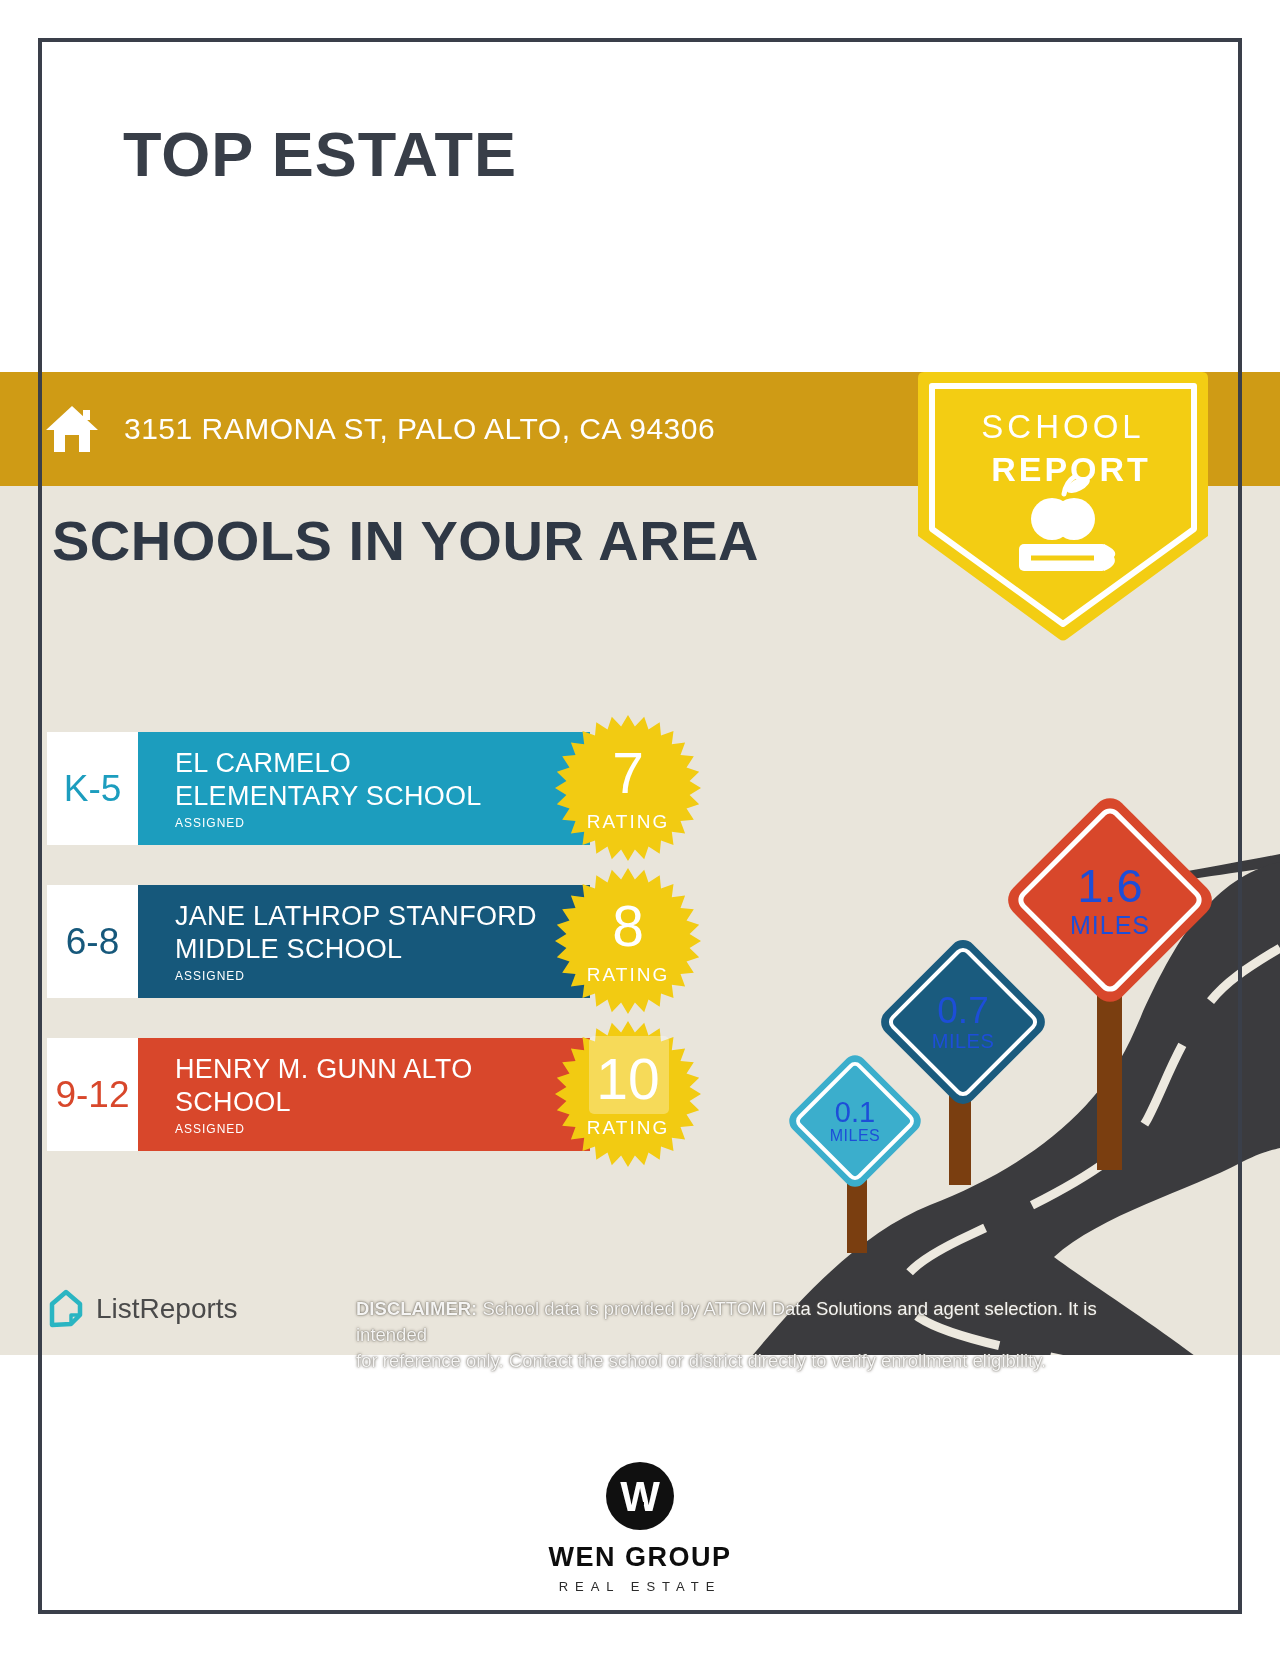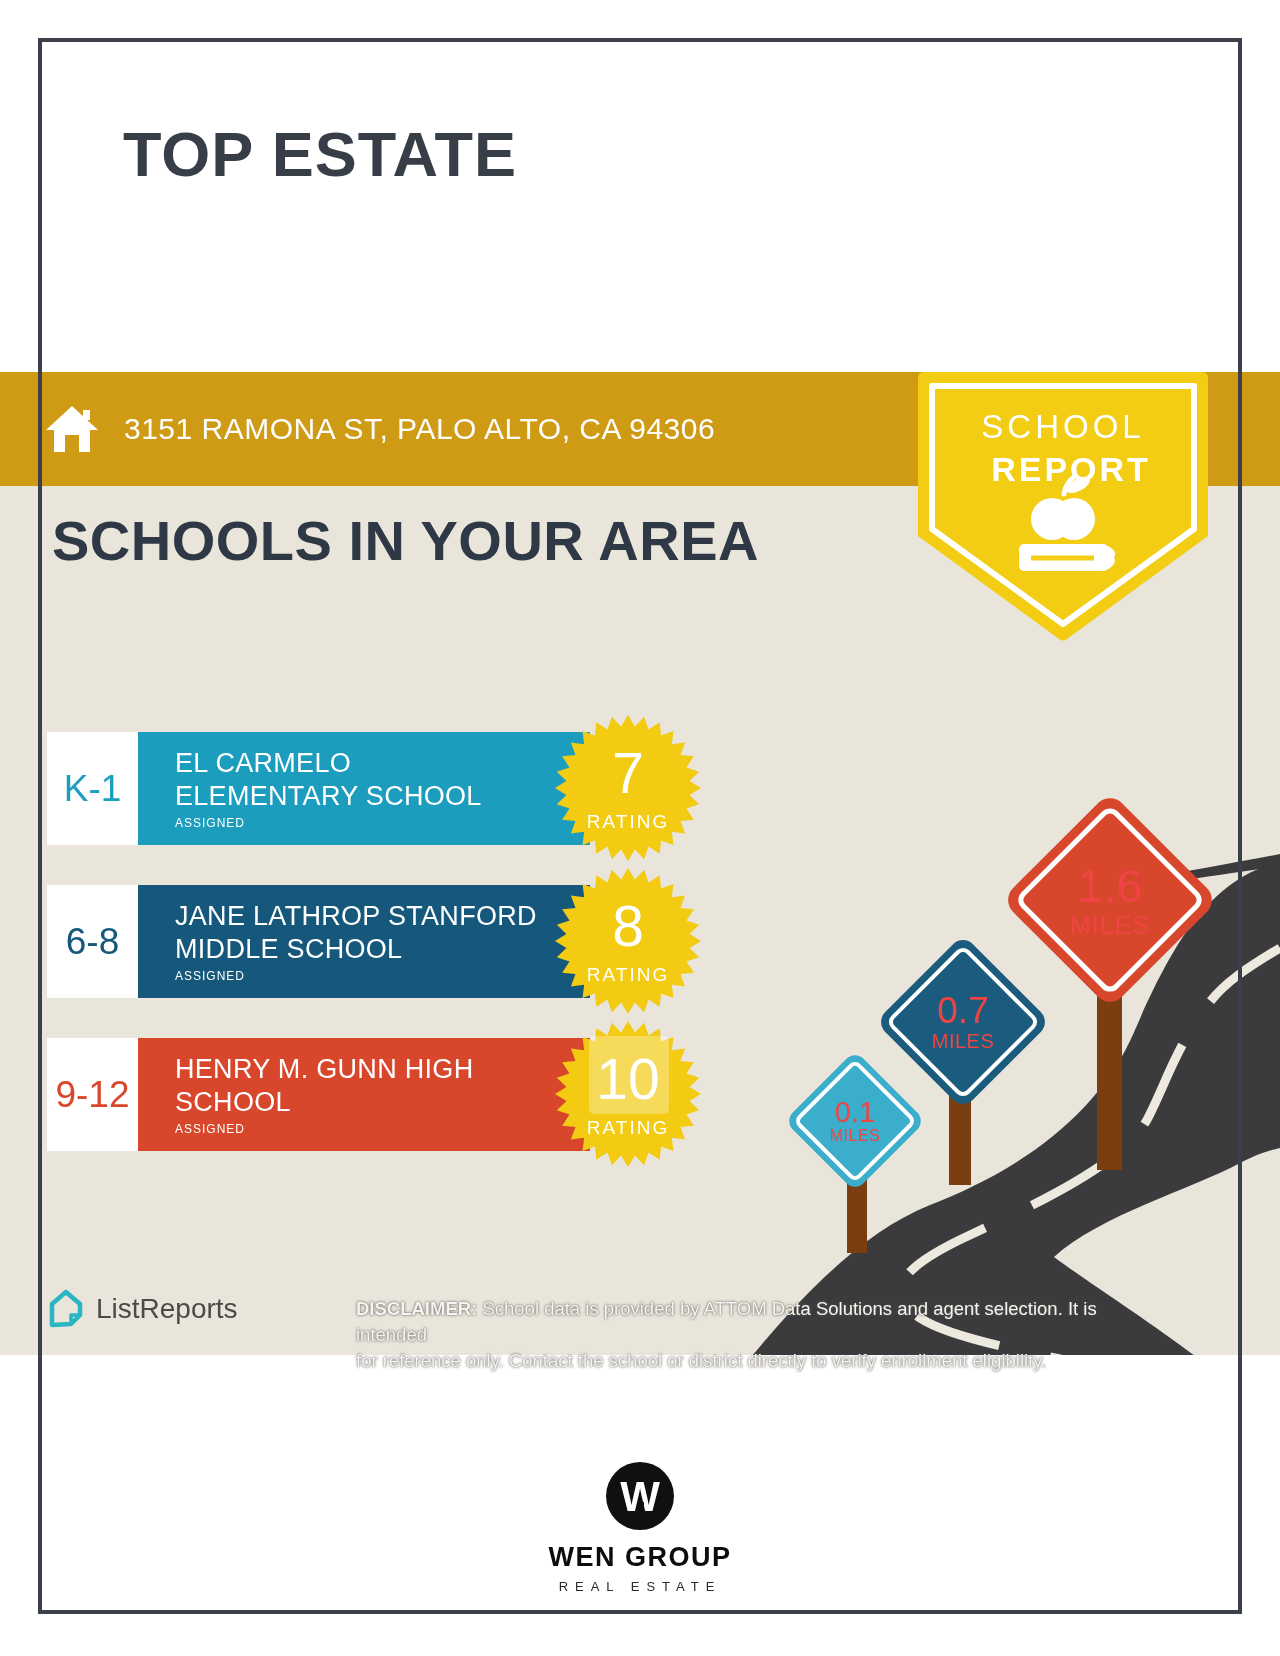--- a/index.html
+++ b/index.html
@@ -45,21 +45,21 @@
   .rating-text{position:absolute;left:0;top:0;width:150px;height:150px;display:flex;
                flex-direction:column;align-items:center;justify-content:center;color:#fff;}
   .rating-text .num{font-size:57px;line-height:58px;font-weight:400;}
   .rating-text .lab{font-size:19px;letter-spacing:2px;margin-top:9px;}
 
   
   .sign{position:absolute;z-index:6;}
   .diamond{position:absolute;left:0;top:0;width:100%;height:100%;transform:rotate(45deg);}
   .diamond-inner{position:absolute;border:4px solid #ffffff;}
   .sign-text{position:absolute;left:0;top:0;width:100%;height:100%;display:flex;flex-direction:column;
-             align-items:center;justify-content:center;color:#ef4444;z-index:2;}
+             align-items:center;justify-content:center;color:#1d4ed8;z-index:2;}
   .sign-1{left:805px;top:1071px;width:100px;height:100px;}
   .sign-1 .diamond{border-radius:12px;}
   .sign-1 .diamond-inner{inset:6px;border-width:4px;border-radius:8px;}
   .sign-1 .dist{font-size:29px;line-height:30px;}
   .sign-1 .unit{font-size:16px;letter-spacing:0.5px;}
   .sign-2{left:901px;top:960px;width:124px;height:124px;}
   .sign-2 .diamond{border-radius:14px;}
   .sign-2 .diamond-inner{inset:7px;border-width:4px;border-radius:9px;}
   .sign-2 .dist{font-size:37px;line-height:39px;}
   .sign-2 .unit{font-size:20px;letter-spacing:0.5px;}
@@ -134,21 +134,21 @@
       <rect x="1097" y="955" width="25" height="215" fill="#7A3E10"></rect>
       <rect x="949" y="1085" width="22" height="100" fill="#7A3E10"></rect>
       <rect x="847" y="1175" width="20" height="78" fill="#7A3E10"></rect>
     </svg>
   </div>
 
   <div class="area-heading">SCHOOLS IN YOUR AREA</div>
 
   <div class="school-row" style="top:732px;">
     <div class="grade-cell">
-      <span style="color: rgb(28, 157, 190);">K-1</span>
+      <span style="color: rgb(28, 157, 190);">K-5</span>
       </div>
     <div class="row-bar" style="background-color: rgb(28, 157, 190);">
       <div class="school-name">
         <div>EL CARMELO</div>
           <div>ELEMENTARY SCHOOL</div>
         </div>
       <div class="school-status">ASSIGNED</div>
     </div>
     <div class="rating-wrap">
       <svg class="starburst" width="150" height="150">
@@ -182,21 +182,21 @@
         </div>
     </div>
   </div>
 
   <div class="school-row" style="top:1038px;">
     <div class="grade-cell">
       <span style="color: rgb(216, 71, 43);">9-12</span>
       </div>
     <div class="row-bar" style="background-color: rgb(216, 71, 43);">
       <div class="school-name">
-        <div>HENRY M. GUNN HIGH</div>
+        <div>HENRY M. GUNN ALTO</div>
           <div>SCHOOL</div>
         </div>
       <div class="school-status">ASSIGNED</div>
     </div>
     <div class="rating-wrap">
       <svg class="starburst" width="150" height="150">
           <polygon points="75.0,2.0 81.9,13.4 91.2,3.8 95.5,16.5 106.7,9.2 108.0,22.5 120.5,17.9 118.8,31.2 132.1,29.5 127.5,42.0 140.8,43.3 133.5,54.5 146.2,58.8 136.6,68.1 148.0,75.0 136.6,81.9 146.2,91.2 133.5,95.5 140.8,106.7 127.5,108.0 132.1,120.5 118.8,118.8 120.5,132.1 108.0,127.5 106.7,140.8 95.5,133.5 91.2,146.2 81.9,136.6 75.0,148.0 68.1,136.6 58.8,146.2 54.5,133.5 43.3,140.8 42.0,127.5 29.5,132.1 31.2,118.8 17.9,120.5 22.5,108.0 9.2,106.7 16.5,95.5 3.8,91.2 13.4,81.9 2.0,75.0 13.4,68.1 3.8,58.8 16.5,54.5 9.2,43.3 22.5,42.0 17.9,29.5 31.2,31.2 29.5,17.9 42.0,22.5 43.3,9.2 54.5,16.5 58.8,3.8 68.1,13.4" fill="#F2CB12"></polygon>
         </svg>
       <div class="num-plate"></div>
       <div class="rating-text">

